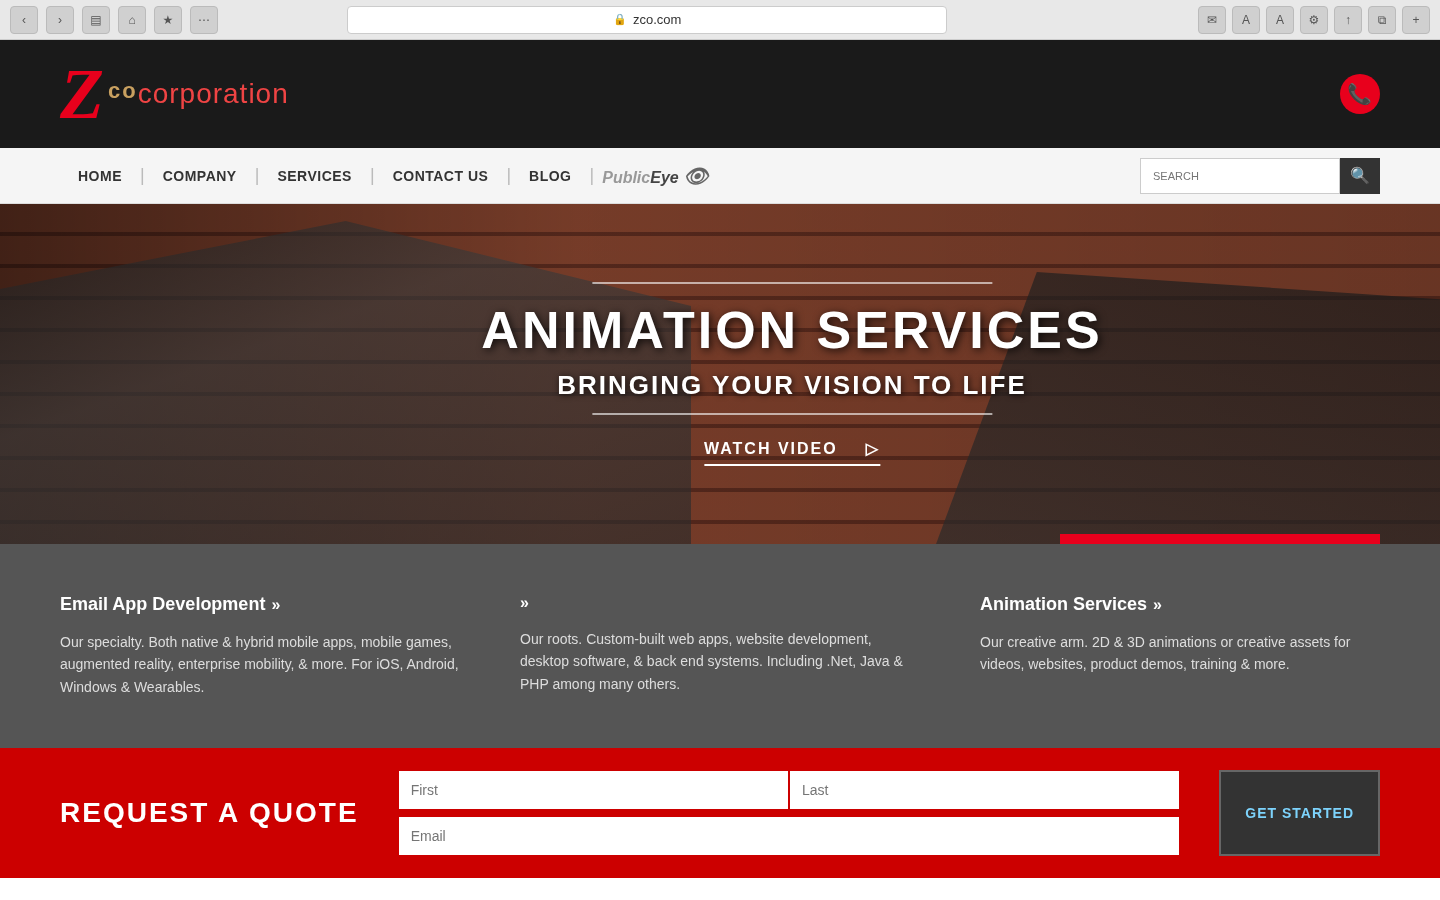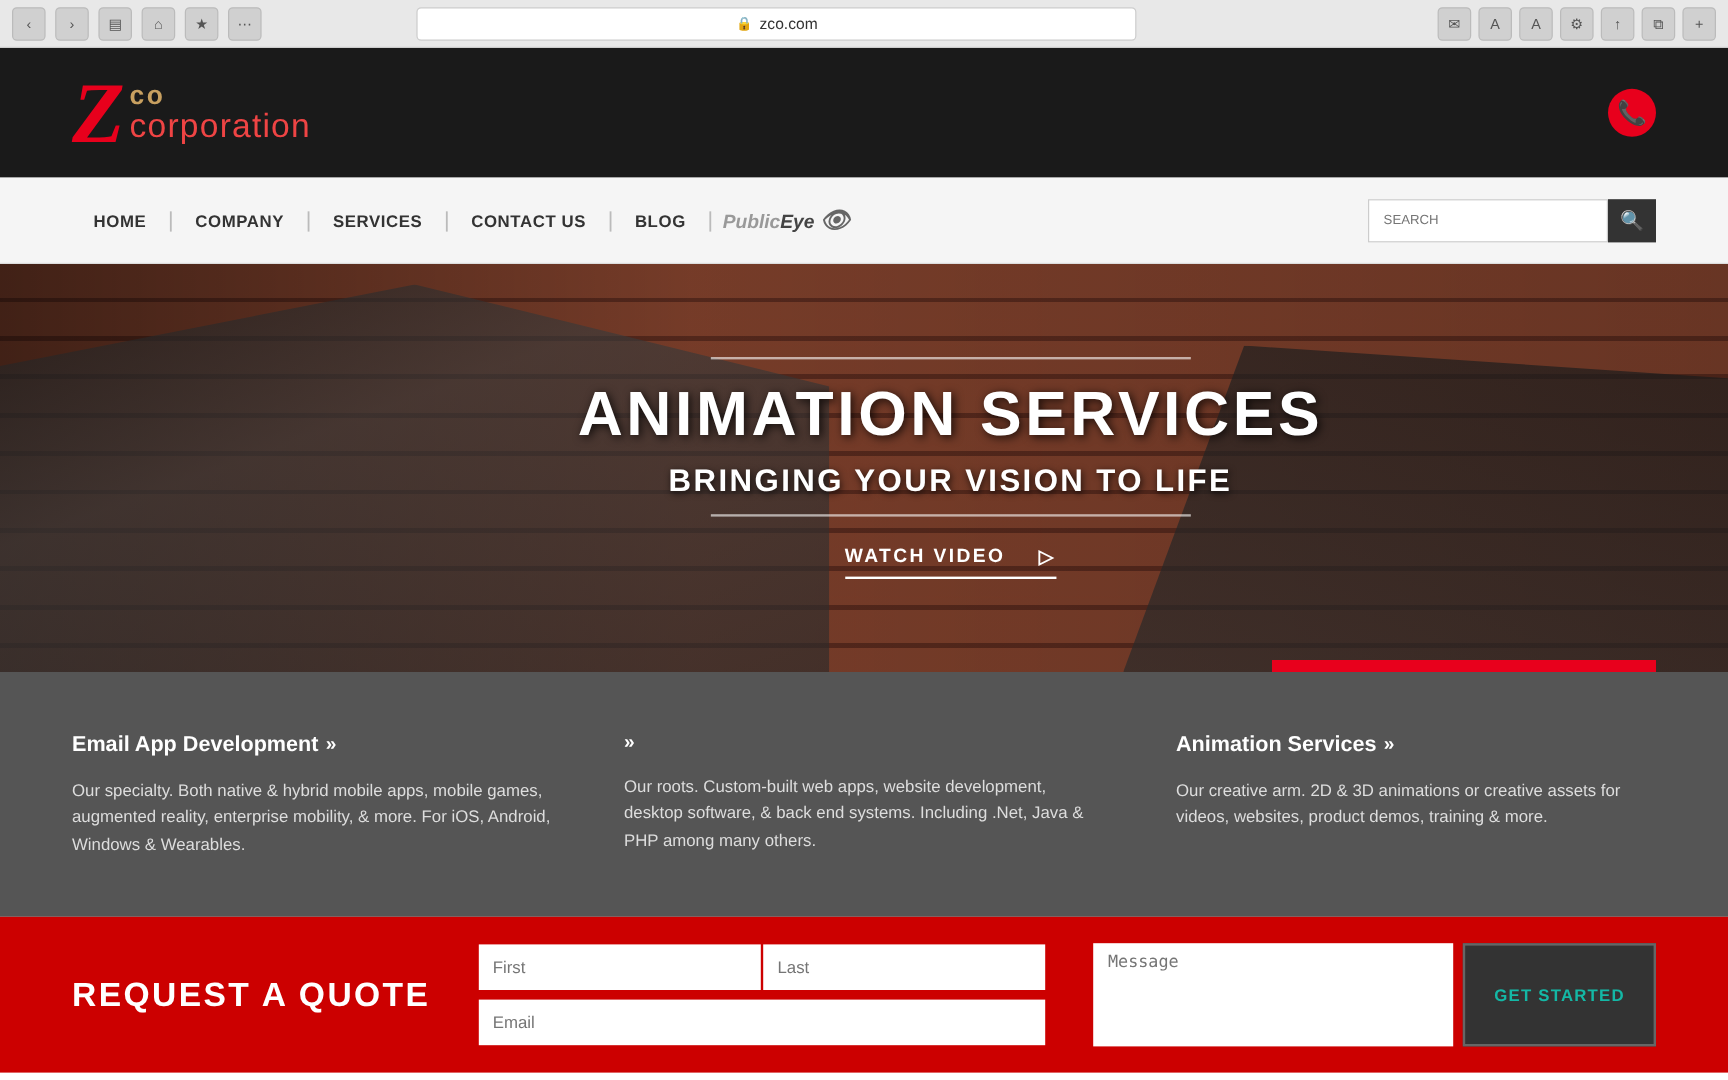--- a/index.html
+++ b/index.html
@@ -58,21 +58,21 @@
     .logo-z {
       font-size: 72px;
       font-weight: bold;
       color: #e8001c;
       font-family: 'Times New Roman', serif;
       line-height: 1;
       font-style: italic;
     }
     .logo-text {
       display: flex;
-      flex-direction: column;
+      flex-direction: row;
       line-height: 1;
     }
     .logo-co {
       font-size: 22px;
       color: #c8a060;
       font-weight: bold;
       letter-spacing: 2px;
     }
     .logo-corp {
       font-size: 28px;
@@ -96,21 +96,21 @@
     .phone-number {
       color: #fff;
       font-size: 30px;
       font-weight: bold;
       letter-spacing: 1px;
     }
 
     
     .site-nav {
       background: #f5f5f5;
-      height: 72px;
+      height: 56px;
       display: flex;
       align-items: center;
       padding: 0 60px;
       border-bottom: 1px solid #ddd;
     }
     .nav-items {
       display: flex;
       align-items: center;
       flex: 1;
       gap: 0;
@@ -331,21 +331,21 @@
       padding: 8px 12px;
       font-size: 14px;
       color: #999;
       outline: none;
       resize: none;
       width: 300px;
       height: 86px;
     }
     .quote-btn {
       background: #333;
-      color: #14b8a6;
+      color: #7dd3fc;
       border: 2px solid #666;
       font-size: 14px;
       font-weight: bold;
       letter-spacing: 1px;
       padding: 0 24px;
       cursor: pointer;
       height: 86px;
       white-space: nowrap;
     }
     .quote-right {
@@ -466,16 +466,15 @@
   <div style="display:flex;flex-direction:column;gap:8px;flex:1;">
     <div class="quote-form-row">
       <input class="quote-input" type="text" placeholder="First" style="">
       <input class="quote-input" type="text" placeholder="Last" style="">
     </div>
     <div class="quote-form-row">
       <input class="quote-input" type="email" style="flex: 1 1 0%;" placeholder="Email">
     </div>
   </div>
   <div class="quote-right">
-    <textarea class="quote-textarea" placeholder="Message" style=""></textarea>
     <button class="quote-btn">GET STARTED</button>
   </div>
 </div>
 
 </body></html>

